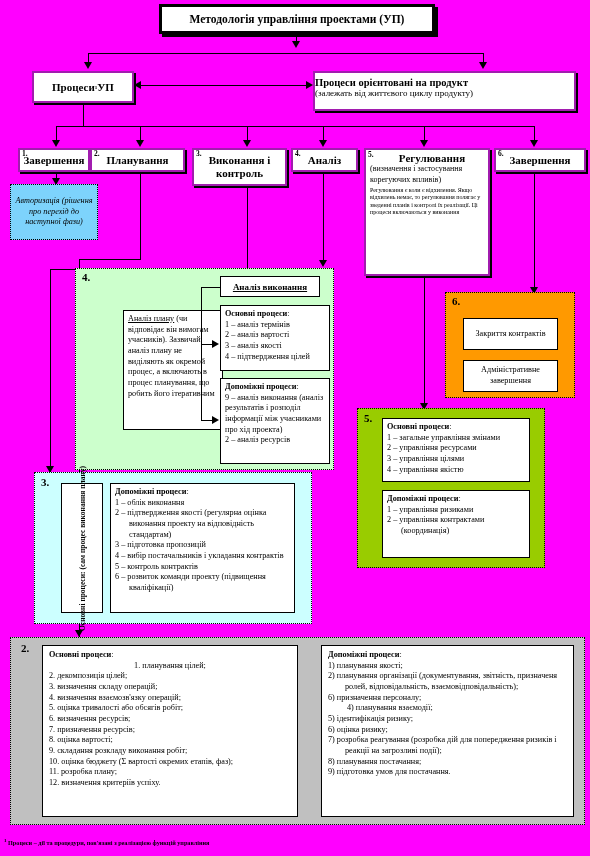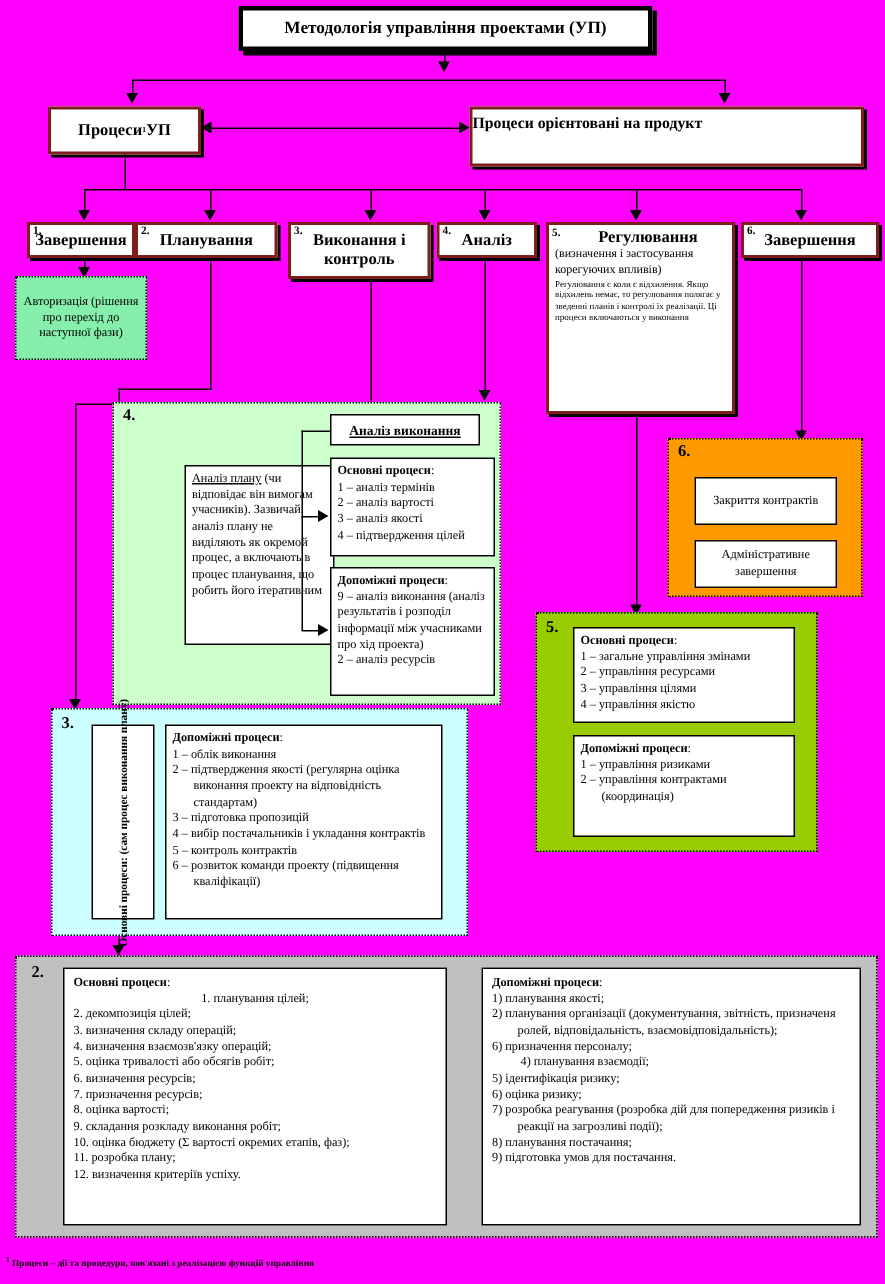--- a/index.html
+++ b/index.html
@@ -12,21 +12,21 @@
     color:#000;
   }
   .stage{position:absolute;left:0;top:0;width:590px;height:856px;}
   .abs{position:absolute;box-sizing:border-box;}
 
   
   .wbox{
     background:#fff;border:1px solid #000;box-sizing:border-box;
   }
   .wbox-heavy{
-    background:#fff;border:2px solid #7f1d1d;box-sizing:border-box;
+    background:#fff;border:2px solid #a21caf;box-sizing:border-box;
     box-shadow:2px 2px 0 #000;
   }
   .title-main{
     border:3px solid #000;background:#fff;
     box-shadow:3px 3px 0 #000;
     display:flex;align-items:center;justify-content:center;
     font-weight:bold;font-size:11.5px;
   }
   .phase{
     display:flex;align-items:center;justify-content:center;
@@ -96,20 +96,21 @@
   <div class="arrow-d" style="left:479px;top:62px;"></div>
 
   <div class="abs wbox-heavy ctr" style="left:32px;top:71px;width:102px;height:32px;font-weight:bold;font-size:11px;">
     <span>Процеси</span>
       <sup>1</sup>
       <span> УП</span>
   </div>
 
   <div class="abs wbox-heavy" style="left:313px;top:71px;width:263px;height:40px;padding-top:4px;text-align:left;">
     <div class="bld" style="font-size:10.5px;">Процеси орієнтовані на продукт</div>
+    <div style="font-size:9px;">(залежать від життєвого циклу продукту)</div>
   </div>
 
   <div class="ln h abs" style="left:141px;top:85px;width:166px;"></div>
   <div class="arrow-l" style="left:134px;top:81px;"></div>
   <div class="arrow-r" style="left:306px;top:81px;"></div>
 
   <div class="ln v abs" style="left:83px;top:103px;height:23px;"></div>
   <div class="ln h abs" style="left:56px;top:126px;width:478px;"></div>
 
   <div class="ln v abs" style="left:56px;top:126px;height:16px;"></div>
@@ -149,21 +150,21 @@
     <div class="txt-sm" style="margin-top:1px;">Регулювання є коли є відхилення. Якщо відхилень немає, то регулювання полягає у зведенні планів і контролі їх реалізації. Ці процеси включаються у виконання</div>
   </div>
 
   <div class="abs wbox-heavy phase" style="left:494px;top:148px;width:92px;height:24px;">
     <span class="num">6.</span>
     <span>Завершення</span>
   </div>
 
   <div class="ln v abs" style="left:56px;top:172px;height:9px;"></div>
   <div class="arrow-d" style="left:52px;top:178px;"></div>
-  <div class="abs panel-dotted ctr" style="left:10px;top:184px;width:88px;height:56px;background:#86efac;">
+  <div class="abs panel-dotted ctr" style="left:10px;top:184px;width:88px;height:56px;background:#7dd3fc;font-style:italic;">
     <div class="txt9" style="padding:2px 3px;text-align:center;">Авторизація (рішення про перехід до наступної фази)</div>
   </div>
 
   <div class="ln v abs" style="left:140px;top:172px;height:87px;"></div>
   <div class="ln h abs" style="left:79px;top:259px;width:62px;"></div>
   <div class="ln v abs" style="left:79px;top:259px;height:378px;"></div>
   <div class="arrow-d" style="left:75px;top:630px;"></div>
 
   <div class="ln v abs" style="left:247px;top:186px;height:83px;"></div>
   <div class="ln h abs" style="left:50px;top:269px;width:198px;"></div>

